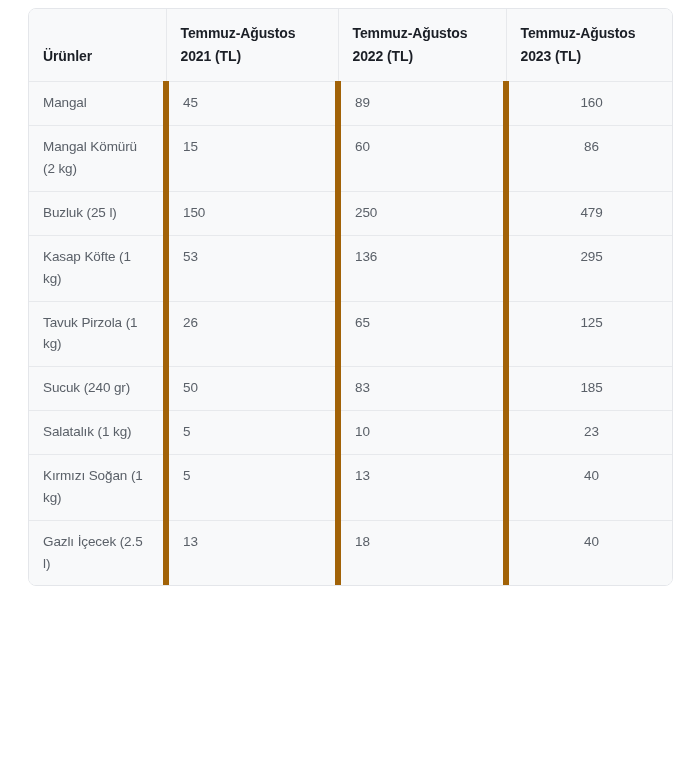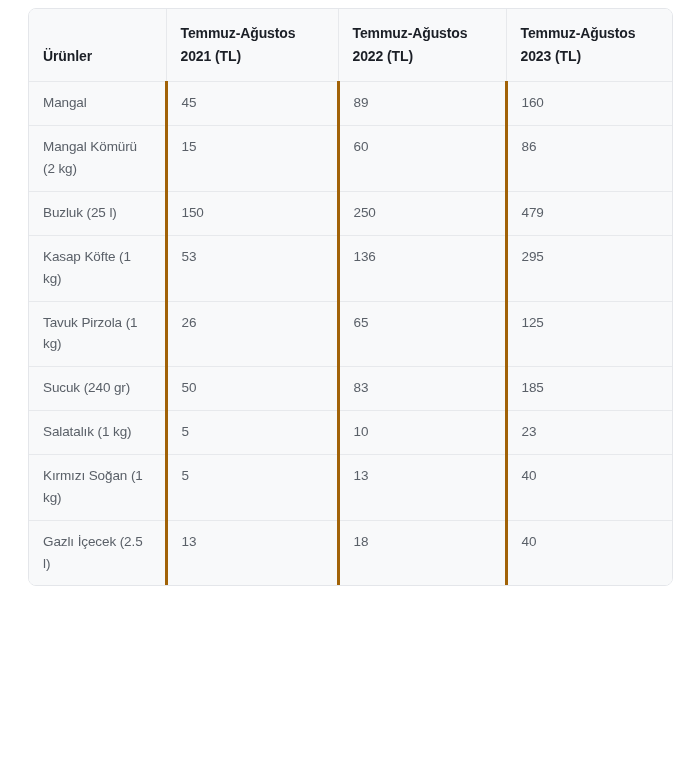--- a/index.html
+++ b/index.html
@@ -66,26 +66,26 @@
 
   table.price-table tbody td {
     text-align: left;
     vertical-align: top;
     font-size: 13.5px;
     font-weight: normal;
     color: #5a6068;
     line-height: 1.62;
     padding: 10px 14px 11px 14px;
     background: #f8f9fa;
-    border-right: 3px solid #a16207;
+    border-right: 6px solid #a16207;
     border-bottom: 1px solid #e7e9ec;
     box-sizing: border-box;
     letter-spacing: -0.1px;
   }
-  table.price-table tbody td:last-child { border-right: none; }
+  table.price-table tbody td:last-child { border-right: none; text-align: center; }
   table.price-table tbody tr:last-child td { border-bottom: none; }
 
   .th-line { display: block; white-space: nowrap; }
 </style>
 </head>
 <body>
 
 <div class="page">
   <div class="table-wrap">
     <table class="price-table">

